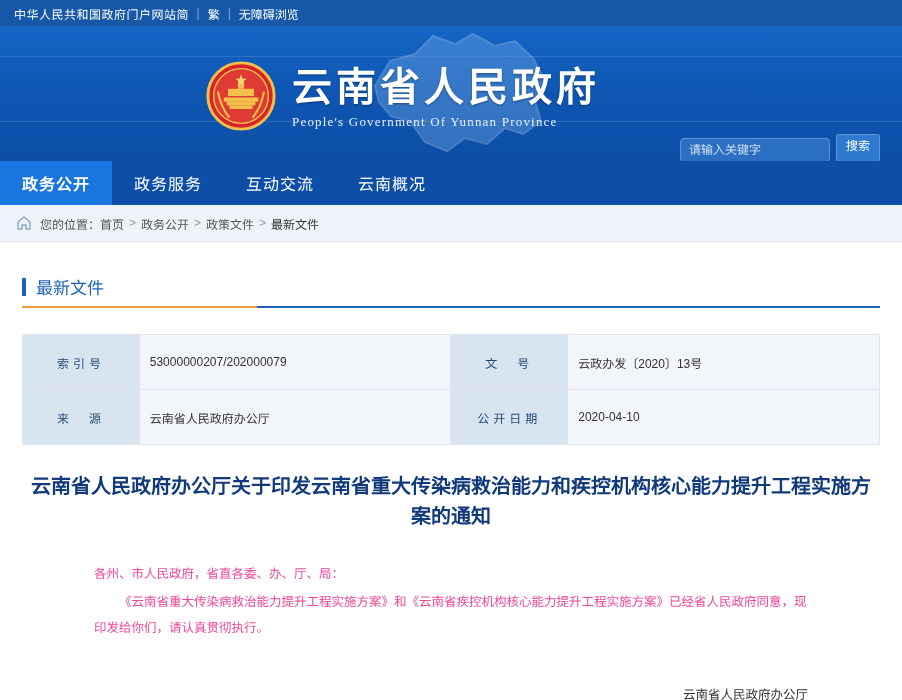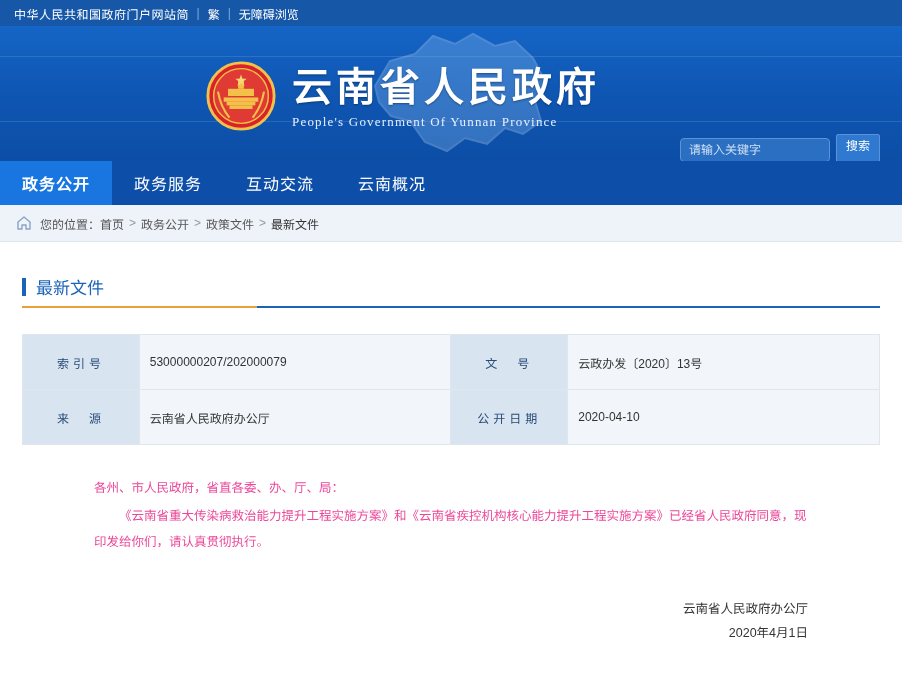--- a/index.html
+++ b/index.html
@@ -375,20 +375,21 @@
     </tr>
     <tr>
       <td class="k">来　源</td>
       <td class="v">云南省人民政府办公厅</td>
       <td class="k">公开日期</td>
       <td class="v">2020-04-10</td>
     </tr>
   </tbody>
     </table>
 
+  <h1 class="doc-title">云南省人民政府办公厅关于印发云南省重大传染病救治能力和疾控机构核心能力提升工程实施方案的通知</h1>
 
   <div class="doc-body">
     <p>各州、市人民政府，省直各委、办、厅、局：</p>
     <p class="indent">《云南省重大传染病救治能力提升工程实施方案》和《云南省疾控机构核心能力提升工程实施方案》已经省人民政府同意，现印发给你们，请认真贯彻执行。</p>
   </div>
 
   <div class="sign">
     <div>云南省人民政府办公厅</div>
     <div>2020年4月1日</div>
   </div>

